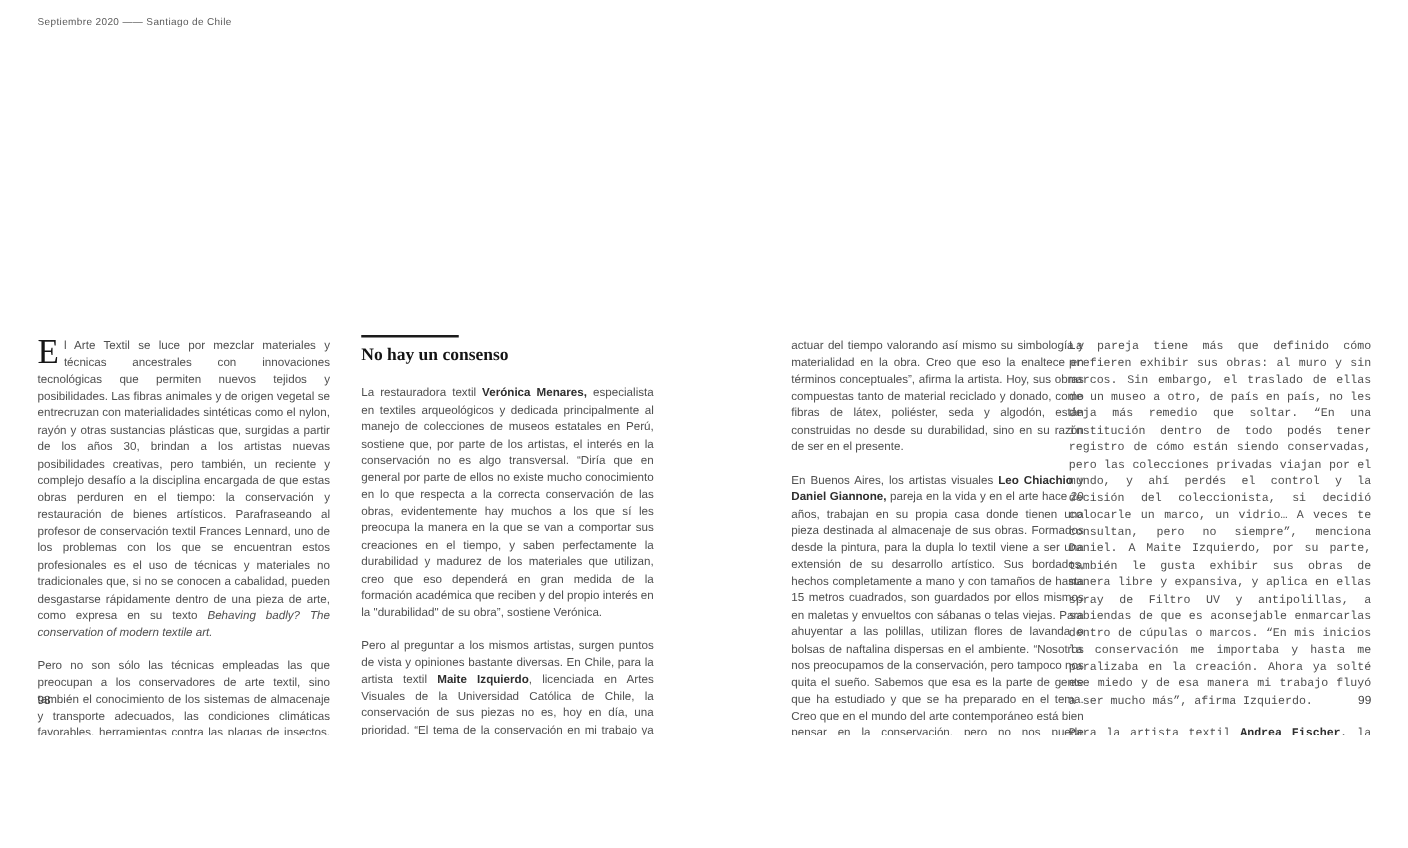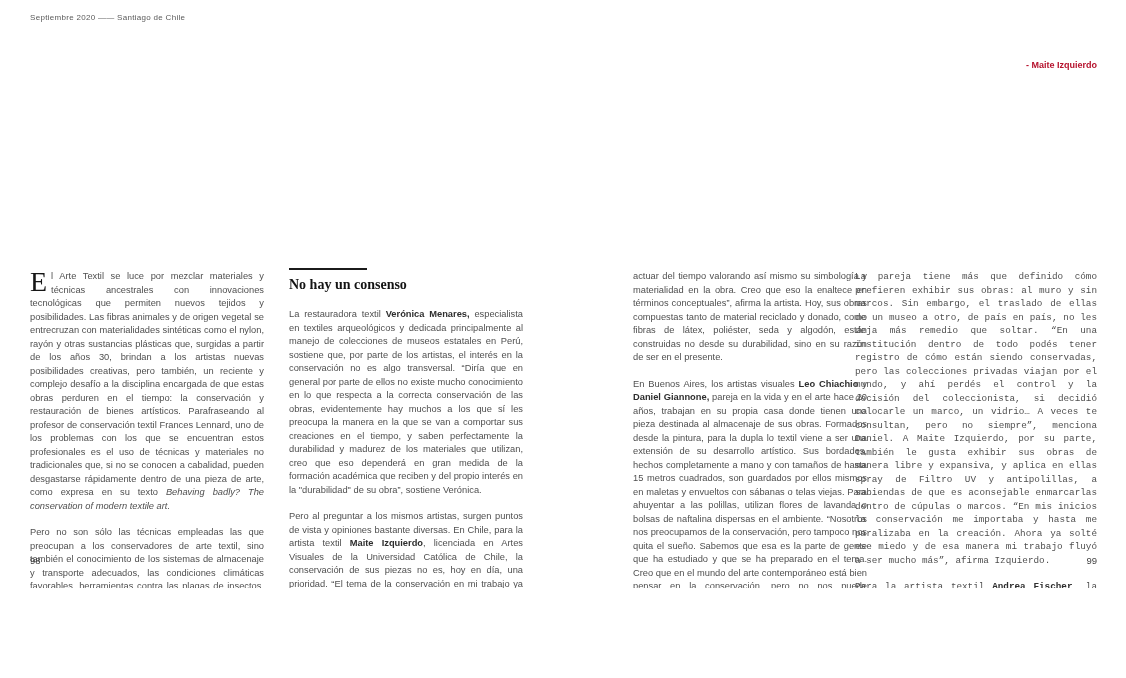--- a/index.html
+++ b/index.html
@@ -62,21 +62,20 @@
   .page-number.right{right:29px;}
 </style>
 </head>
 <body>
 
 <div id="spread">
 
   <div class="dateline">Septiembre 2020 —— Santiago de Chile</div>
 
   <div class="pull-quote">
-    <div class="quote-attribution">- Maite Izquierdo</div>
   </div>
 
   <div class="col" id="col1">
     <p class="body"><span class="dropcap">E</span><span>l Arte Textil se luce por mezclar materiales y técnicas ancestrales con innovaciones tecnológicas que permiten nuevos tejidos y posibilidades. Las fibras animales y de origen vegetal se entrecruzan con materialidades sintéticas como el nylon, rayón y otras sustancias plásticas que, surgidas a partir de los años 30, brindan a los artistas nuevas posibilidades creativas, pero también, un reciente y complejo desafío a la disciplina encargada de que estas obras perduren en el tiempo: la conservación y restauración de bienes artísticos. Parafraseando al profesor de conservación textil Frances Lennard, uno de los problemas con los que se encuentran estos profesionales es el uso de técnicas y materiales no tradicionales que, si no se conocen a cabalidad, pueden desgastarse rápidamente dentro de una pieza de arte, como expresa en su texto </span><span class="i">Behaving badly? The conservation of modern textile art.</span></p>
     <p class="body"><span>Pero no son sólo las técnicas empleadas las que preocupan a los conservadores de arte textil, sino también el conocimiento de los sistemas de almacenaje y transporte adecuados, las condiciones climáticas favorables, herramientas contra las plagas de insectos, la luminosidad, limpieza correcta y, por supuesto, la transmisión material y conceptual que el artista ha dado a su obra. Para lxs artistas del Cono Sur, ¿es la conservación material de sus obras una prioridad?</span></p>
   </div>
 
   <div class="col" id="col2">
     <div class="section-rule"></div>
     <h3 class="section-heading">No hay un consenso</h3>

